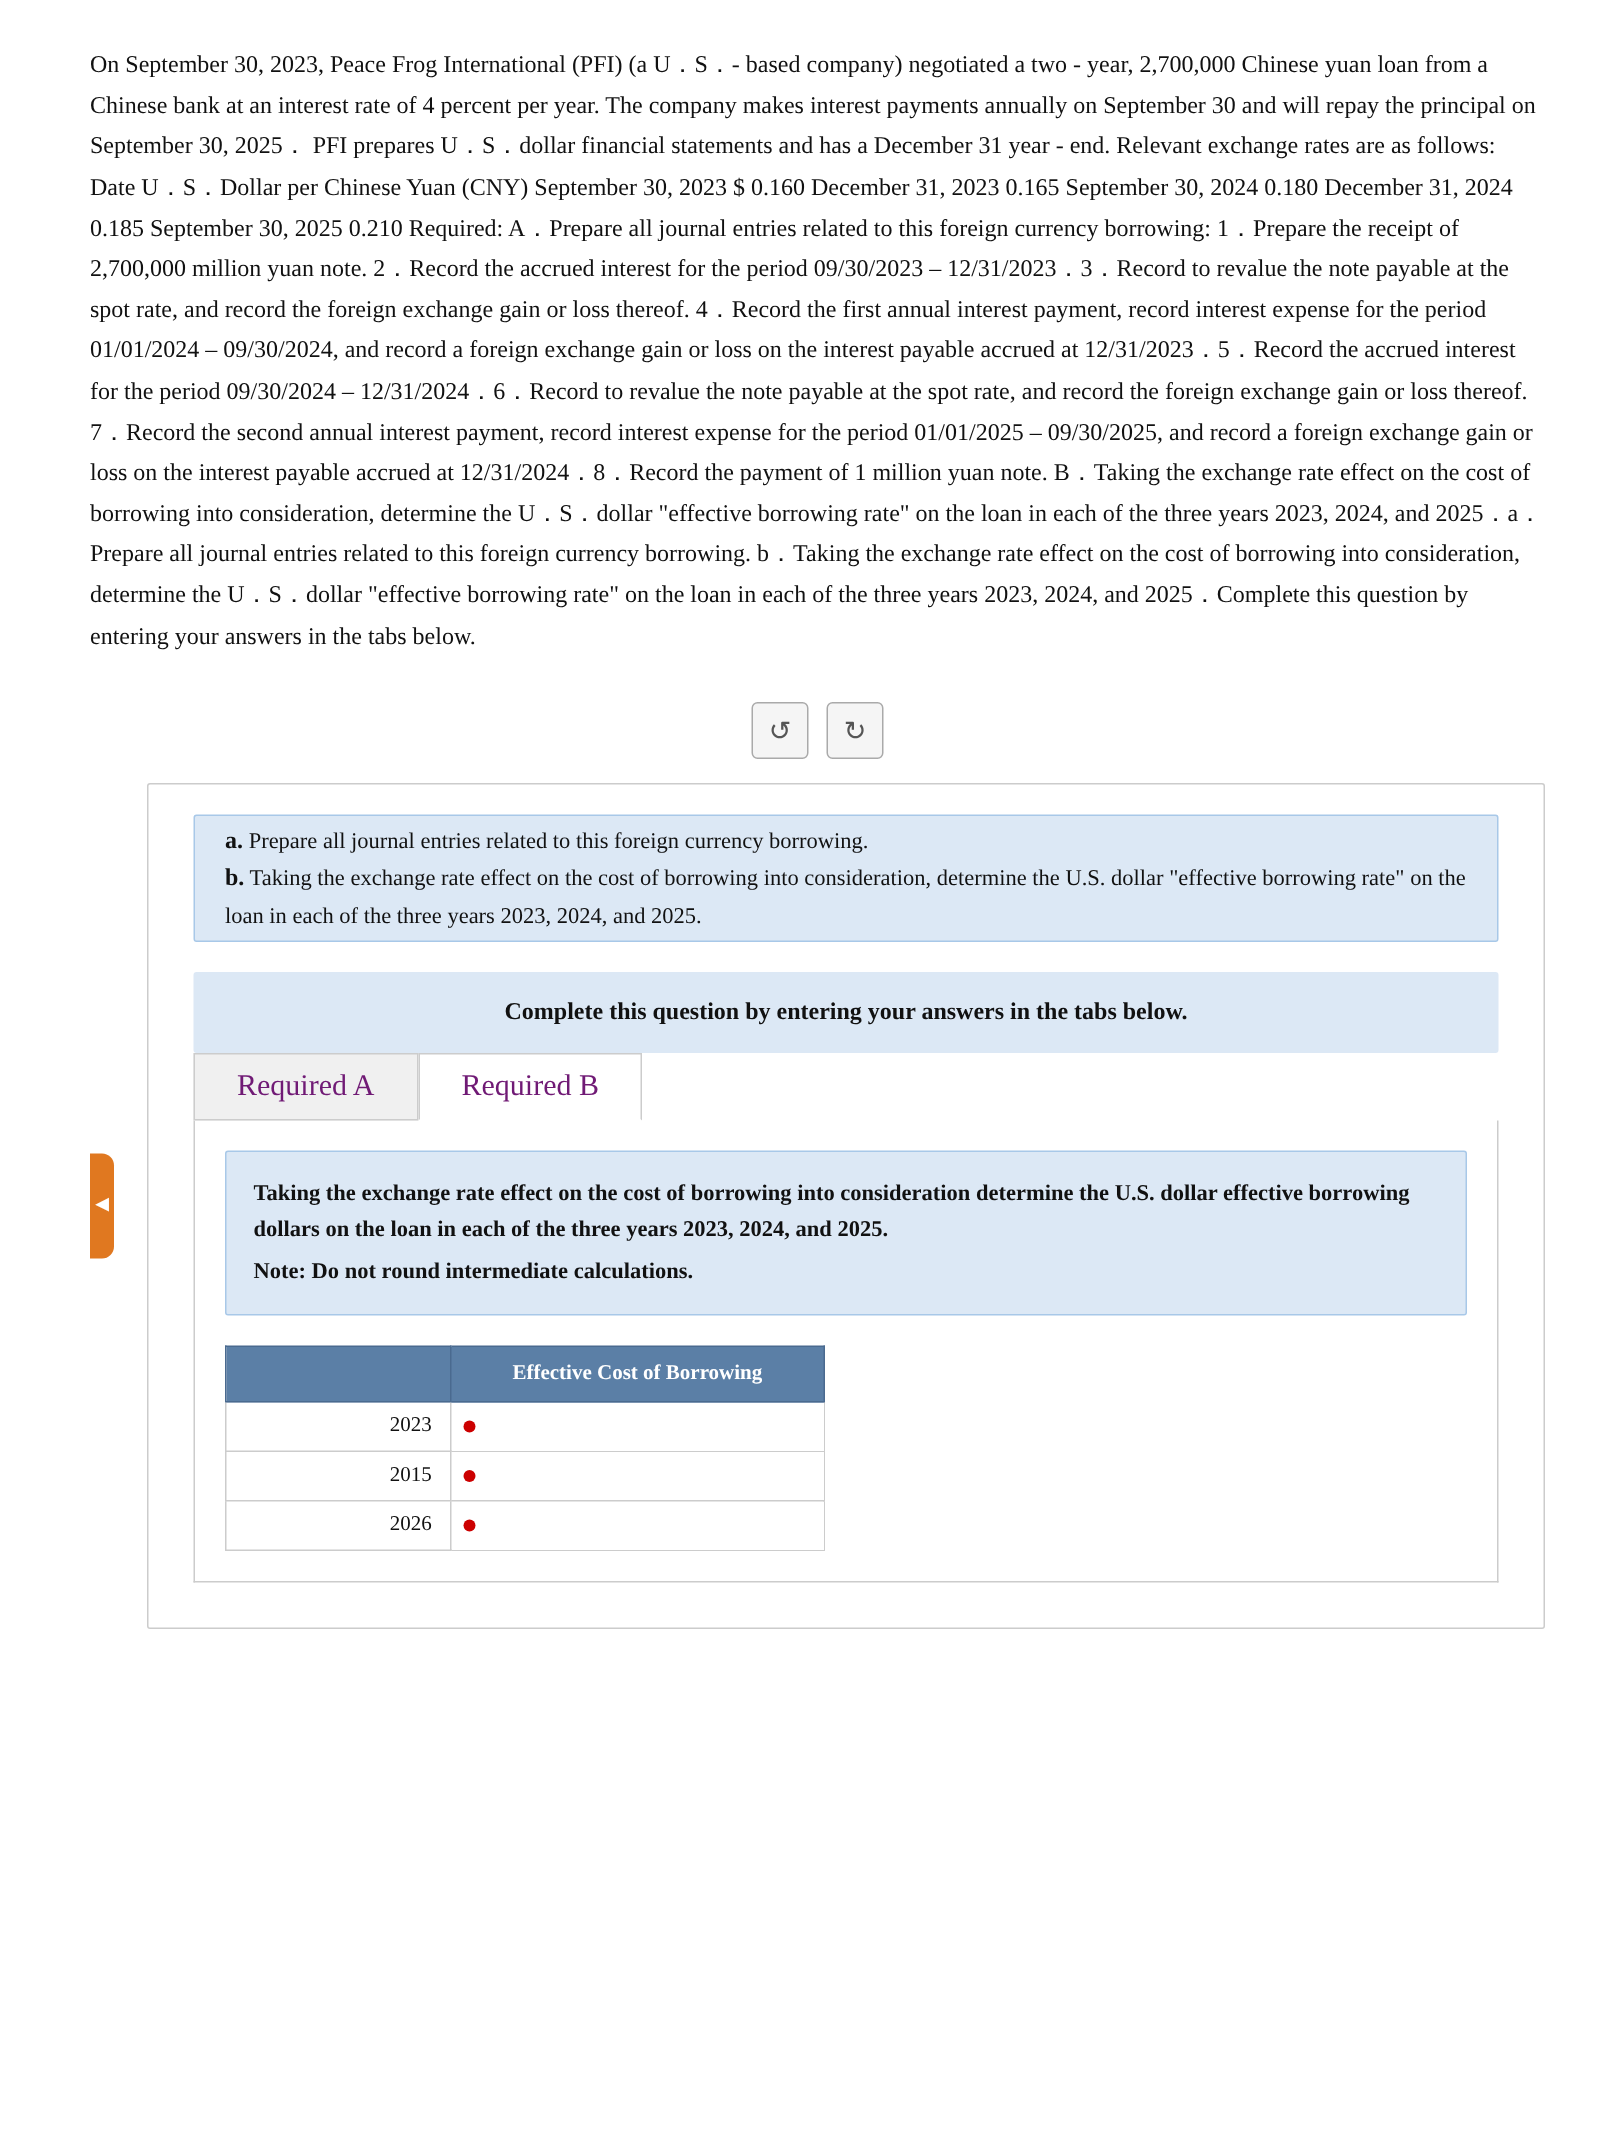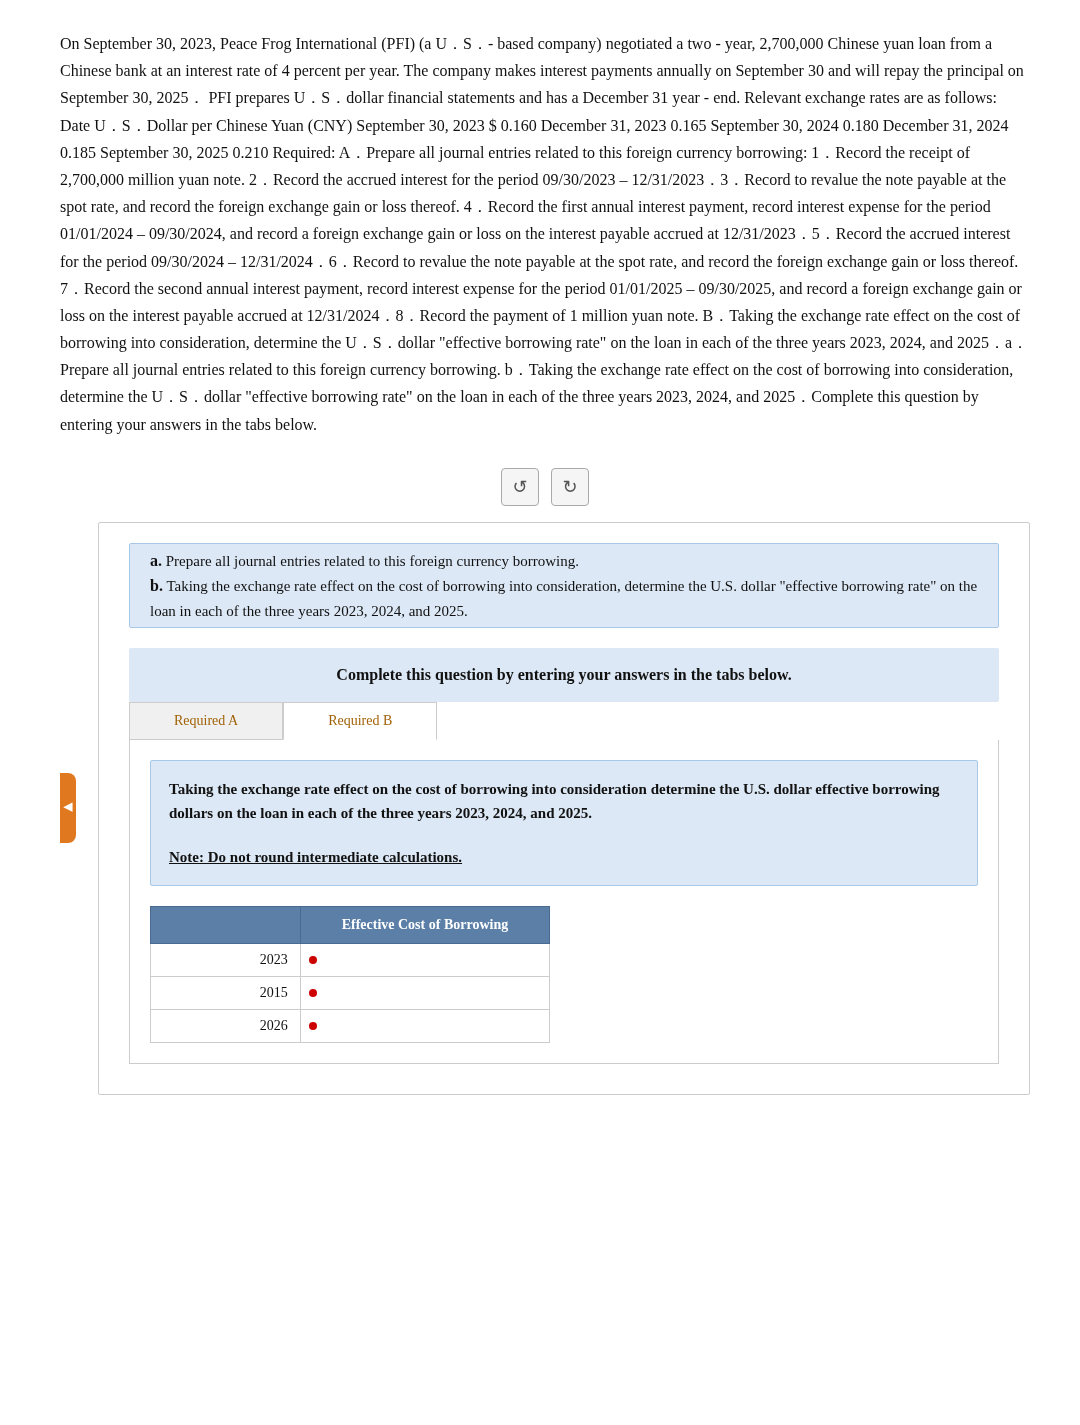--- a/index.html
+++ b/index.html
@@ -80,26 +80,26 @@
       font-weight: bold;
       font-size: 16px;
     }
 
     .tabs-container {
       display: flex;
       margin-bottom: 0;
     }
 
     .tab {
-      padding: 10px 44px;
+      padding: 10px 28px;
       border: 1px solid #ccc;
       cursor: pointer;
-      font-size: 14px;
-      background: #fff;
-      color: #a16207;
+      font-size: 20px;
+      background: #fff;
+      color: #701a75;
       user-select: none;
     }
 
     .tab.active {
       background: #fff;
       border-bottom: 1px solid #fff;
       font-weight: normal;
       z-index: 1;
     }
 
@@ -126,22 +126,21 @@
       font-size: 15px;
       line-height: 1.6;
       font-weight: bold;
       color: #111;
     }
 
     .note-text {
       color: #c0392b;
       font-weight: normal;
       font-size: 14px;
-      margin-top: 20px;
-      text-decoration: underline;
+      margin-top: 4px;
     }
 
     .data-table {
       border-collapse: collapse;
       width: auto;
       min-width: 400px;
       border-radius: 17px;
     }
 
     .data-table th {
@@ -207,21 +206,21 @@
 
 <div class="main-container">
 
   <div class="problem-text">
     On September 30,  2023,  Peace Frog International (PFI) (a U．S．- based company) negotiated a two - year,
     2,700,000 Chinese yuan loan from a Chinese bank at an interest rate of 4 percent per year. The company
     makes interest payments annually on September 30 and will repay the principal on September 30,  2025．
     PFI prepares U．S．dollar financial statements and has a December 31 year - end. Relevant exchange rates
     are as follows: Date U．S．Dollar per Chinese Yuan (CNY) September 30,  2023 $ 0.160 December
     31,  2023 0.165 September 30,  2024 0.180 December 31,  2024 0.185 September 30,  2025 0.210 Required:
-    A．Prepare all journal entries related to this foreign currency borrowing: 1．<span>Record</span> the receipt of 2,700,000
+    A．Prepare all journal entries related to this foreign currency borrowing: 1．<span>Prepare</span> the receipt of 2,700,000
     million yuan note. 2．Record the accrued interest for the period 09/30/2023 – 12/31/2023．3．Record to
     revalue the note payable at the spot rate, and record the foreign exchange gain or loss thereof. 4．Record
     the first annual interest payment, record interest expense for the period 01/01/2024 – 09/30/2024,  and
     record a foreign exchange gain or loss on the interest payable accrued at 12/31/2023．5．Record the
     accrued interest for the period 09/30/2024 – 12/31/2024．6．Record to revalue the note payable at the
     spot rate, and record the foreign exchange gain or loss thereof. 7．Record the second annual interest
     payment, record interest expense for the period 01/01/2025 – 09/30/2025,  and record a foreign exchange
     gain or loss on the interest payable accrued at 12/31/2024．8．Record the payment of 1 million yuan note.
     B．Taking the exchange rate effect on the cost of borrowing into consideration, determine the U．S．dollar
     "effective borrowing rate" on the loan in each of the three years 2023,  2024,  and 2025．a．Prepare all

